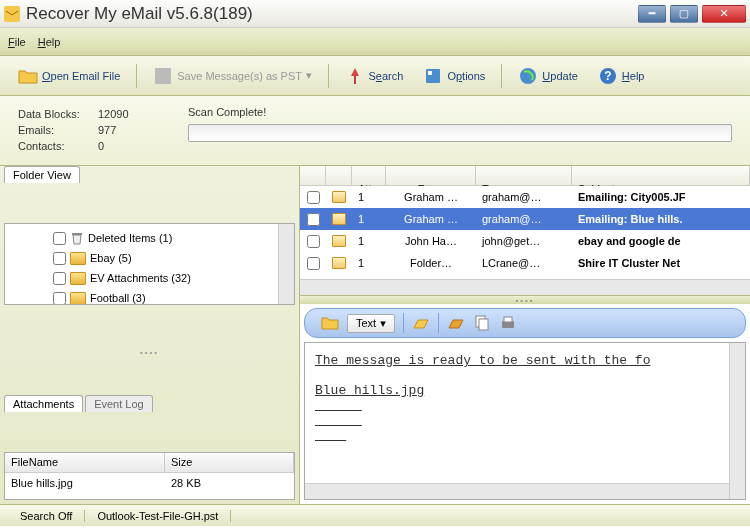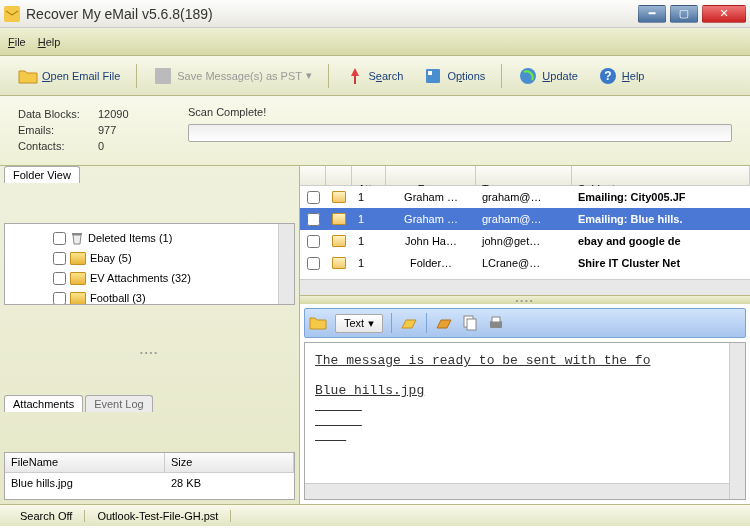--- a/index.html
+++ b/index.html
@@ -1,20 +1,20 @@
 <!DOCTYPE html>
 <html><head>
 <meta charset="utf-8">
 <style>
 * { box-sizing: border-box; margin: 0; padding: 0; }
 body { font-family: Tahoma, Arial, sans-serif; font-size: 11px; background: #fff; width: 750px; height: 532px; overflow: hidden; }
 
 .titlebar { height: 28px; background: linear-gradient(#fdfdfc, #e8e7e0); display: flex; align-items: center; padding: 0 4px; border-bottom: 1px solid #ccc; }
 .titlebar .app-icon { width: 16px; height: 16px; margin-right: 6px; }
-.titlebar .title { flex: 1; color: #333; font-size: 14px; }
+.titlebar .title { flex: 1; color: #333; font-size: 17px; }
 .win-btns { display: flex; gap: 4px; }
 .win-btn { width: 28px; height: 18px; border-radius: 2px; display: flex; align-items: center; justify-content: center; color: #fff; font-size: 11px; border: 1px solid rgba(0,0,0,0.2); }
 .win-min, .win-max { background: linear-gradient(#9bb6d4, #4a6f9e); }
 .win-close { background: linear-gradient(#e77, #c22); width: 44px; }
 
 .menubar { height: 28px; background: linear-gradient(#eef0d4, #d6daa6); display: flex; align-items: center; padding: 0 8px; border-bottom: 1px solid #b9b985; }
 .menubar span { margin-right: 12px; cursor: default; color: #222; }
 .menubar span u { text-decoration: underline; }
 
 .toolbar { height: 40px; background: linear-gradient(#f8f9eb, #e3e5c4); display: flex; align-items: center; padding: 0 10px; gap: 4px; border-bottom: 1px solid #b9b985; }
@@ -66,21 +66,21 @@
 .col-chk { width: 26px; display:flex; justify-content:center;}
 .col-ico { width: 26px; display:flex; justify-content:center; }
 .col-att { width: 34px; }
 .col-from { width: 90px; text-align: center; }
 .col-to { width: 96px; }
 .col-subj { flex: 1; }
 .env-ico { width: 16px; height: 12px; background: linear-gradient(#fff2c0, #f2c96a); border: 1px solid #c89020; border-radius: 1px; }
 
 .hgrip { height: 8px; background: linear-gradient(#eef0d4, #d6daa6); cursor: row-resize; display:flex; justify-content:center; align-items:center; color:#999; font-size:8px; letter-spacing:2px;}
 
-.preview-tb { height: 30px; background: linear-gradient(#d0e3fb, #a8c5ee); border: 1px solid #7aa3d8; margin: 4px; border-radius: 2px; display: flex; align-items: center; padding: 0 4px; gap: 8px; }
+.preview-tb { height: 30px; background: linear-gradient(#d0e3fb, #a8c5ee); border: 1px solid #7aa3d8; margin: 4px; border-radius: 13px; display: flex; align-items: center; padding: 0 16px; gap: 8px; }
 .text-btn { background: linear-gradient(#fff, #e8e8e8); border: 1px solid #aaa; border-radius: 2px; padding: 2px 8px; display: flex; align-items: center; gap: 4px; font-size: 11px; }
 .p-ico { width: 18px; height: 18px; }
 
 .preview { flex: 1; margin: 0 4px 4px 4px; background: #fff; border: 1px solid #aaa; padding: 10px; font-family: 'Courier New', monospace; font-size: 13px; color: #333; position: relative; overflow: hidden; white-space: pre; text-decoration: underline; }
 
 .statusbar { height: 22px; background: linear-gradient(#f8f9eb, #e3e5c4); border-top: 1px solid #b9b985; display: flex; align-items: center; padding: 0 8px; font-size: 11px; }
 .statusbar .cell { padding: 0 12px; border-right: 1px solid #b9b985; }
 </style>
 </head>
 <body>

